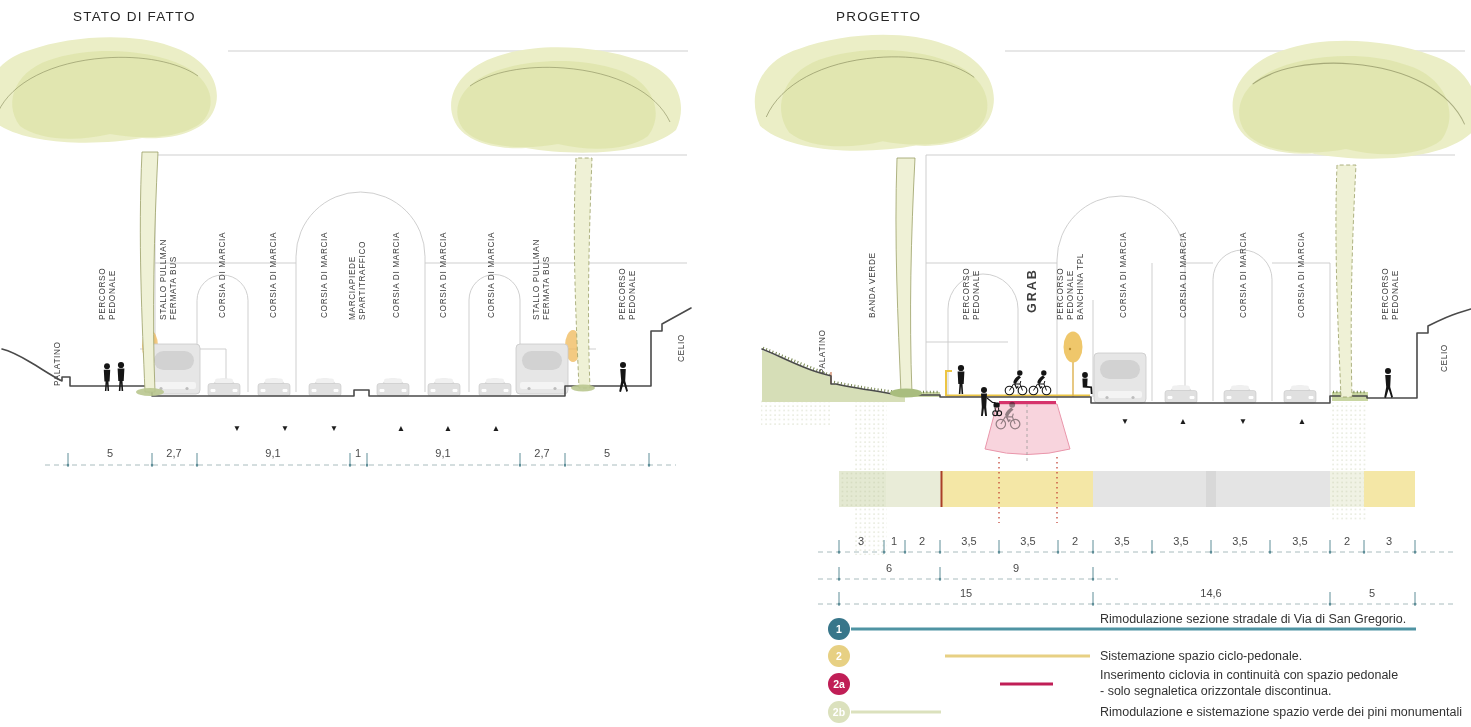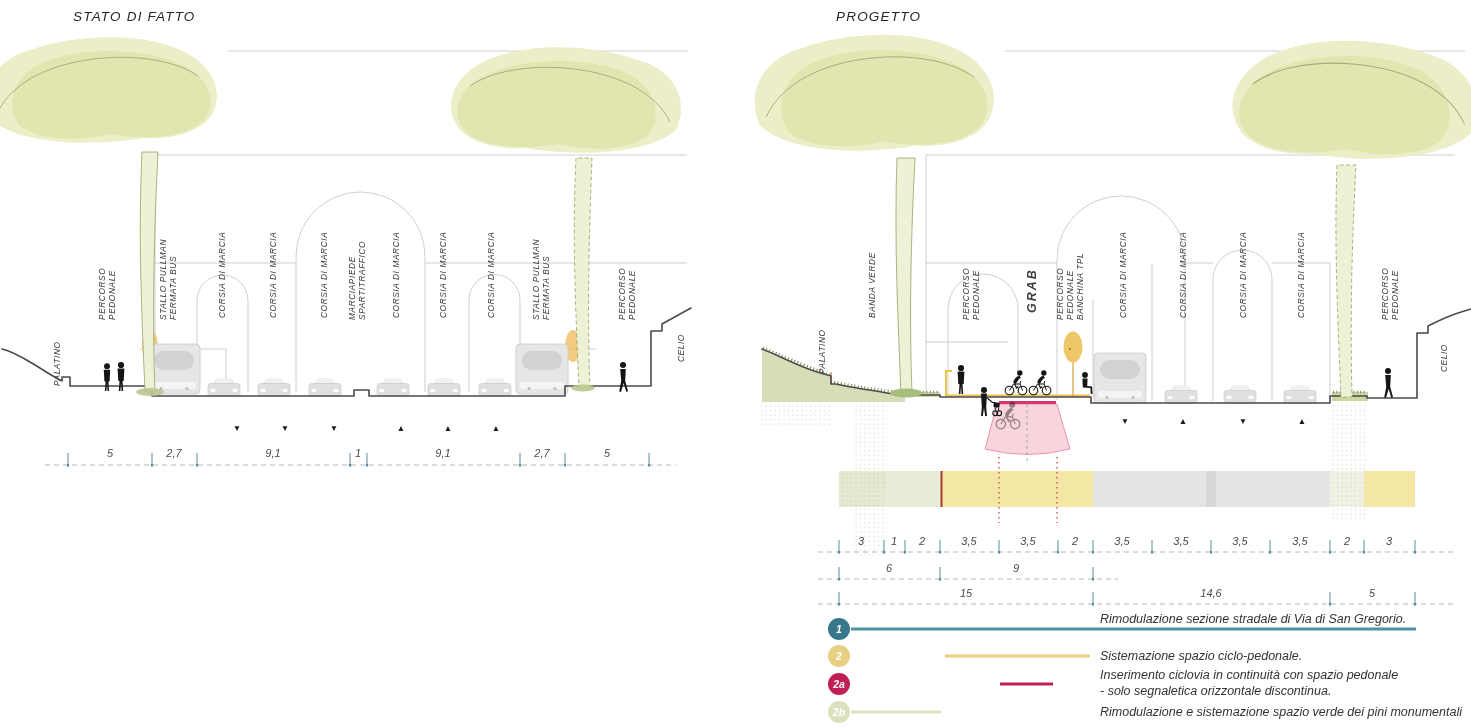--- a/index.html
+++ b/index.html
@@ -1,17 +1,17 @@
 <!DOCTYPE html>
 <html><head>
 <meta charset="utf-8">
 <style>
   html,body{margin:0;padding:0;background:#ffffff;}
   #stage{position:relative;width:1471px;height:727px;background:#fff;overflow:hidden;
-         font-family:"Liberation Sans", sans-serif;font-style:italic;}
+         font-family:"Liberation Sans", sans-serif;}
   svg{display:block;}
   .title{font-size:13.5px;letter-spacing:1.2px;fill:#262626;}
   .vlabel{font-size:8.3px;letter-spacing:.6px;fill:#3d3d3d;}
   .vlabel-grab{font-size:12.5px;font-weight:bold;letter-spacing:2px;}
   .dimlabel{font-size:11px;fill:#4a4a4a;text-anchor:middle;}
   .caption{font-size:12.5px;fill:#333;}
   .badge-num{font-size:10.5px;font-weight:bold;fill:#fff;text-anchor:middle;}
   .tri{font-size:8.5px;fill:#1c1c1c;text-anchor:middle;}
   .secline{stroke:#c9c9c9;stroke-width:.9;fill:none;}
   .ground{stroke:#4a4a4a;stroke-width:1.6;fill:none;stroke-linejoin:round;stroke-linecap:round;}

